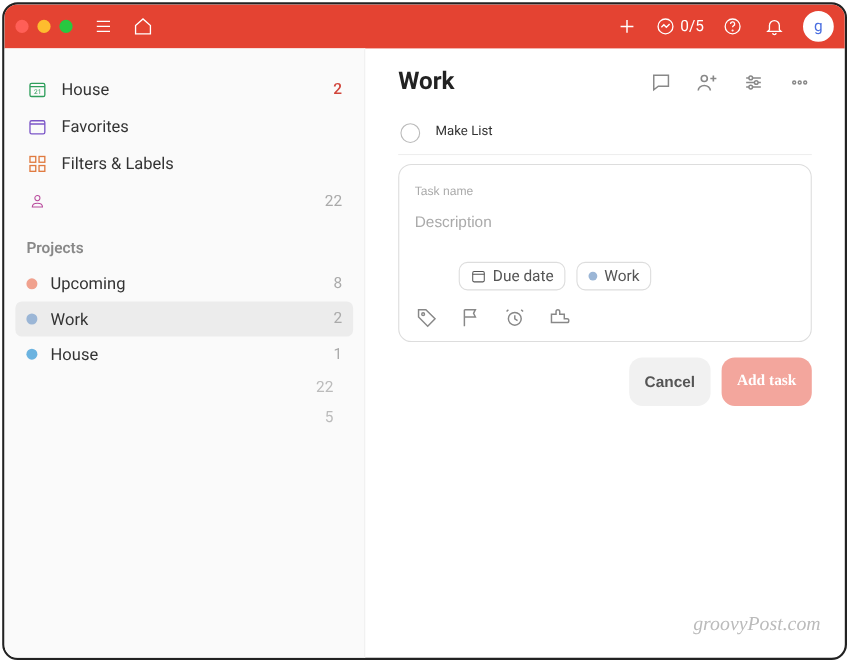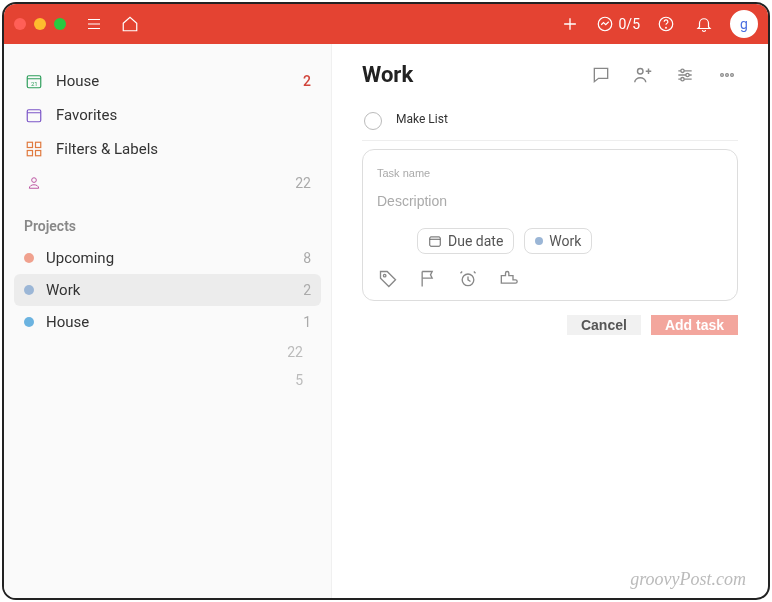--- a/index.html
+++ b/index.html
@@ -37,29 +37,29 @@
   .task{display:flex;align-items:flex-start;gap:14px;padding:10px 2px;border-bottom:1px solid #eee;}
   .task:last-of-type{border-bottom:none;}
   .circle{width:18px;height:18px;border:1.5px solid #bbb;border-radius:50%;flex-shrink:0;margin-top:1px;}
   .task-txt{font-size:12px;color:#333;line-height:1.35;}
   
   .card{border:1px solid #ddd;border-radius:12px;padding:12px 14px 10px 14px;margin-top:8px;}
   .tname{border:none;outline:none;font-size:11px;width:100%;color:#333;}
   .tname::placeholder{color:#aaa;}
   .tdesc{border:none;outline:none;font-size:14px;width:100%;color:#888;margin-top:12px;}
   .tdesc::placeholder{color:#aaa;}
-  .pillrow{display:flex;gap:10px;margin-top:18px;padding-left:40px;}
+  .pillrow{display:flex;gap:10px;margin-top:28px;padding-left:40px;}
   .pill{border:1px solid #ddd;border-radius:8px;padding:4px 10px;display:flex;align-items:center;gap:6px;font-size:14px;color:#555;cursor:pointer;}
   .iconrow{display:flex;gap:18px;margin-top:14px;color:#888;}
   .iconbtn{width:22px;height:22px;display:flex;align-items:center;justify-content:center;cursor:pointer;}
   .btnrow{display:flex;justify-content:flex-end;gap:10px;margin-top:14px;}
-  .btn{padding:2px 14px;border-radius:0;font-size:14px;font-weight:600;cursor:pointer;border:none;}
+  .btn{padding:14px 14px;border-radius:12px;font-size:14px;font-weight:600;cursor:pointer;border:none;}
   .btn-cancel{background:#f1f1f1;color:#555;}
-  .btn-add{background:#f3a69d;color:#fff;}
-  .watermark{position:absolute;right:22px;bottom:8px;color:#bbb;font-style:italic;font-family:Georgia,serif;font-size:18px;}
+  .btn-add{background:#f3a69d;color:#fff;font-family:Liberation Serif, serif;}
+  .watermark{position:absolute;right:22px;bottom:20px;color:#bbb;font-style:italic;font-family:Georgia,serif;font-size:18px;}
   svg{stroke:currentColor;fill:none;stroke-width:1.6;}
 </style>
 </head>
 <body>
 
 <div class="wrap">
 
   <div class="topbar">
     <div class="traffic">
       <div class="dot d-red"></div>

